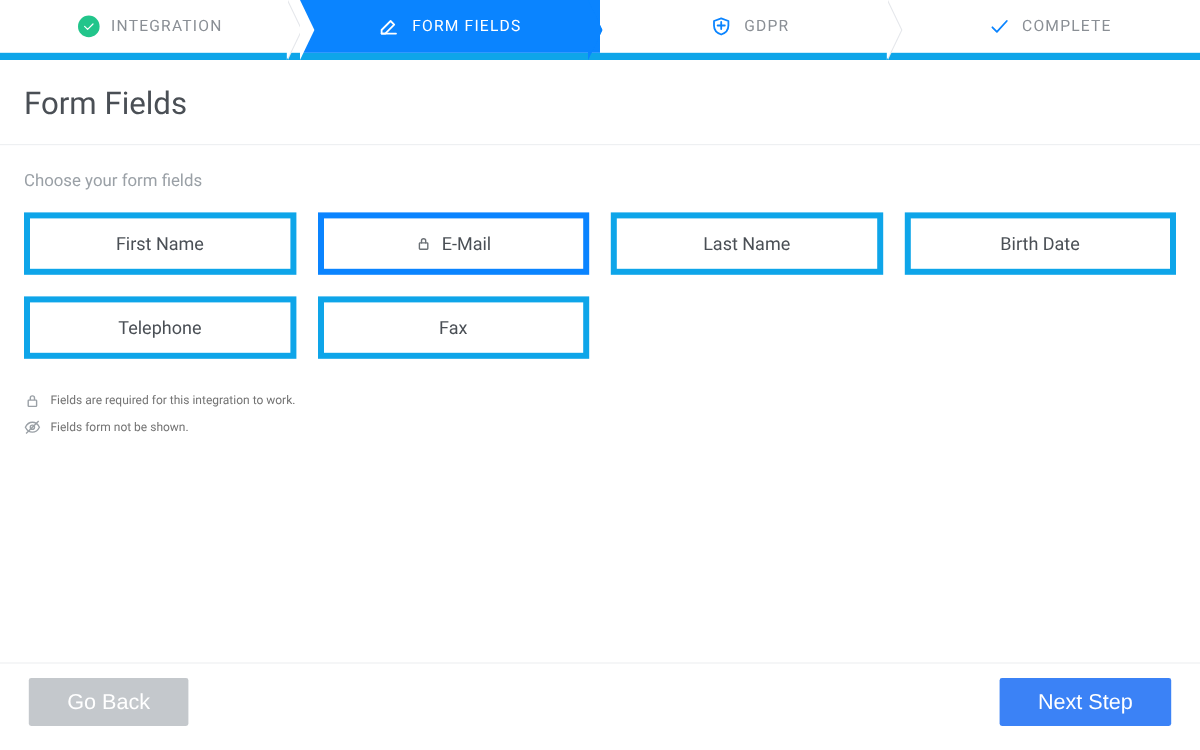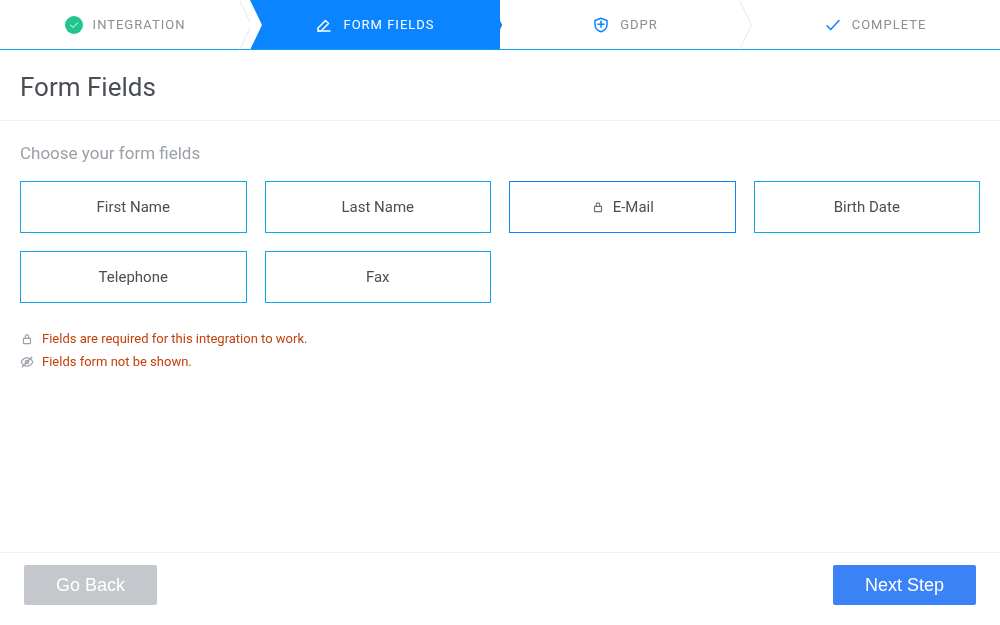--- a/index.html
+++ b/index.html
@@ -1,43 +1,43 @@
 <!DOCTYPE html>
 <html><head>
 <meta charset="utf-8">
 <style>
   * { box-sizing: border-box; margin: 0; padding: 0; }
   html, body { width: 1000px; height: 625px; font-family: -apple-system, BlinkMacSystemFont, "Segoe UI", Roboto, Arial, sans-serif; background: #fff; color: #555; }
   
-  .stepper { display: flex; width: 100%; height: 50px; border-bottom: 1px solid #0ea5e9; }
+  .stepper { display: flex; width: 100%; height: 50px; border-bottom: 6px solid #0ea5e9; }
   .step { position: relative; flex: 1; display: flex; align-items: center; justify-content: center; gap: 10px; font-size: 13px; letter-spacing: 1px; color: #8a8f95; cursor: pointer; }
   .step .chev { position: absolute; right: -10px; top: 0; width: 20px; height: 100%; }
   .step .chev::before, .step .chev::after { content: ""; position: absolute; left: 0; width: 0; height: 0; border-style: solid; }
   .step .chev::before { top: 0; border-width: 25px 0 25px 12px; border-color: transparent transparent transparent #e5e7eb; }
   .step .chev::after  { top: 0; border-width: 25px 0 25px 12px; border-color: transparent transparent transparent #ffffff; left: -1px; }
   .step:last-child .chev { display: none; }
   .step.active { background: #0a84ff; color: #fff; }
   .step.active .chev::before, .step.active .chev::after { border-color: transparent transparent transparent #0a84ff; left: 0; }
   
   .step.active::before { content: ""; position: absolute; left: 0; top: 0; width: 0; height: 0; border-style: solid; border-width: 25px 0 25px 12px; border-color: transparent transparent transparent #ffffff; }
   .step .ico { display: inline-flex; align-items: center; justify-content: center; width: 18px; height: 18px; }
   .step.done .ico { background: #22c58b; border-radius: 50%; }
   .step.done .ico svg { stroke: #fff; }
   .step.pending .ico svg { stroke: #0a84ff; fill: none; }
   .step.active .ico svg { stroke: #fff; fill: none; }
   
   .main { padding: 22px 20px 0 20px; }
   h1 { font-size: 26px; font-weight: 400; color: #4a4f55; margin-bottom: 18px; }
   .hr { height: 1px; background: #eef0f2; margin: 0 -20px 22px -20px; }
-  .sub { font-size: 17px; color: #9aa0a6; margin-bottom: 18px; }
+  .sub { font-size: 14px; color: #9aa0a6; margin-bottom: 18px; }
   .grid { display: grid; grid-template-columns: repeat(4, 1fr); gap: 18px; }
-  .field { border: 1px solid #0ea5e9; height: 52px; display: flex; align-items: center; justify-content: center; gap: 8px; font-size: 15px; color: #4a4f55; cursor: pointer; background: #fff; }
+  .field { border: 5px solid #0ea5e9; height: 52px; display: flex; align-items: center; justify-content: center; gap: 8px; font-size: 15px; color: #4a4f55; cursor: pointer; background: #fff; }
   .field.selected { border-color: #0a84ff; }
   .field .lockmini { width: 14px; height: 14px; }
-  .legend { margin-top: 28px; font-size: 13px; color: #c2410c; }
+  .legend { margin-top: 28px; font-size: 10px; color: #737373; }
   .legend div { display: flex; align-items: center; gap: 8px; margin-bottom: 8px; }
   .legend svg { width: 14px; height: 14px; stroke: #9aa0a6; fill: none; }
   
   .footer { position: absolute; left: 0; bottom: 0; width: 1000px; padding: 12px 24px 20px 24px; border-top: 1px solid #eef0f2; display: flex; justify-content: space-between; }
   .btn { border: none; height: 40px; padding: 0 32px; font-size: 18px; border-radius: 2px; cursor: pointer; color: #fff; }
   .btn.back { background: #c4c8cc; }
   .btn.next { background: #3b82f6; }
 </style>
 </head>
 <body>
@@ -84,29 +84,29 @@
   </div>
 
 <div class="main">
   <h1>Form Fields</h1>
   <div class="hr"></div>
   <div class="sub">Choose your form fields</div>
   <div class="grid" id="fields">
       <div class="field">
         <span>First Name</span>
       </div>
-      <div class="field">
-        <span>Last Name</span>
-      </div>
       <div class="field selected">
         <span class="lockmini"><svg viewBox="0 0 24 24" width="14" height="14" stroke="#6b7075" fill="none" stroke-width="2" stroke-linecap="round" stroke-linejoin="round">
             <rect x="6" y="11" width="12" height="9" rx="1"></rect>
             <path d="M9 11V8a3 3 0 0 1 6 0v3"></path>
           </svg></span>
         <span>E-Mail</span>
+      </div>
+      <div class="field">
+        <span>Last Name</span>
       </div>
       <div class="field">
         <span>Birth Date</span>
       </div>
       <div class="field">
         <span>Telephone</span>
       </div>
       <div class="field">
         <span>Fax</span>
       </div>

